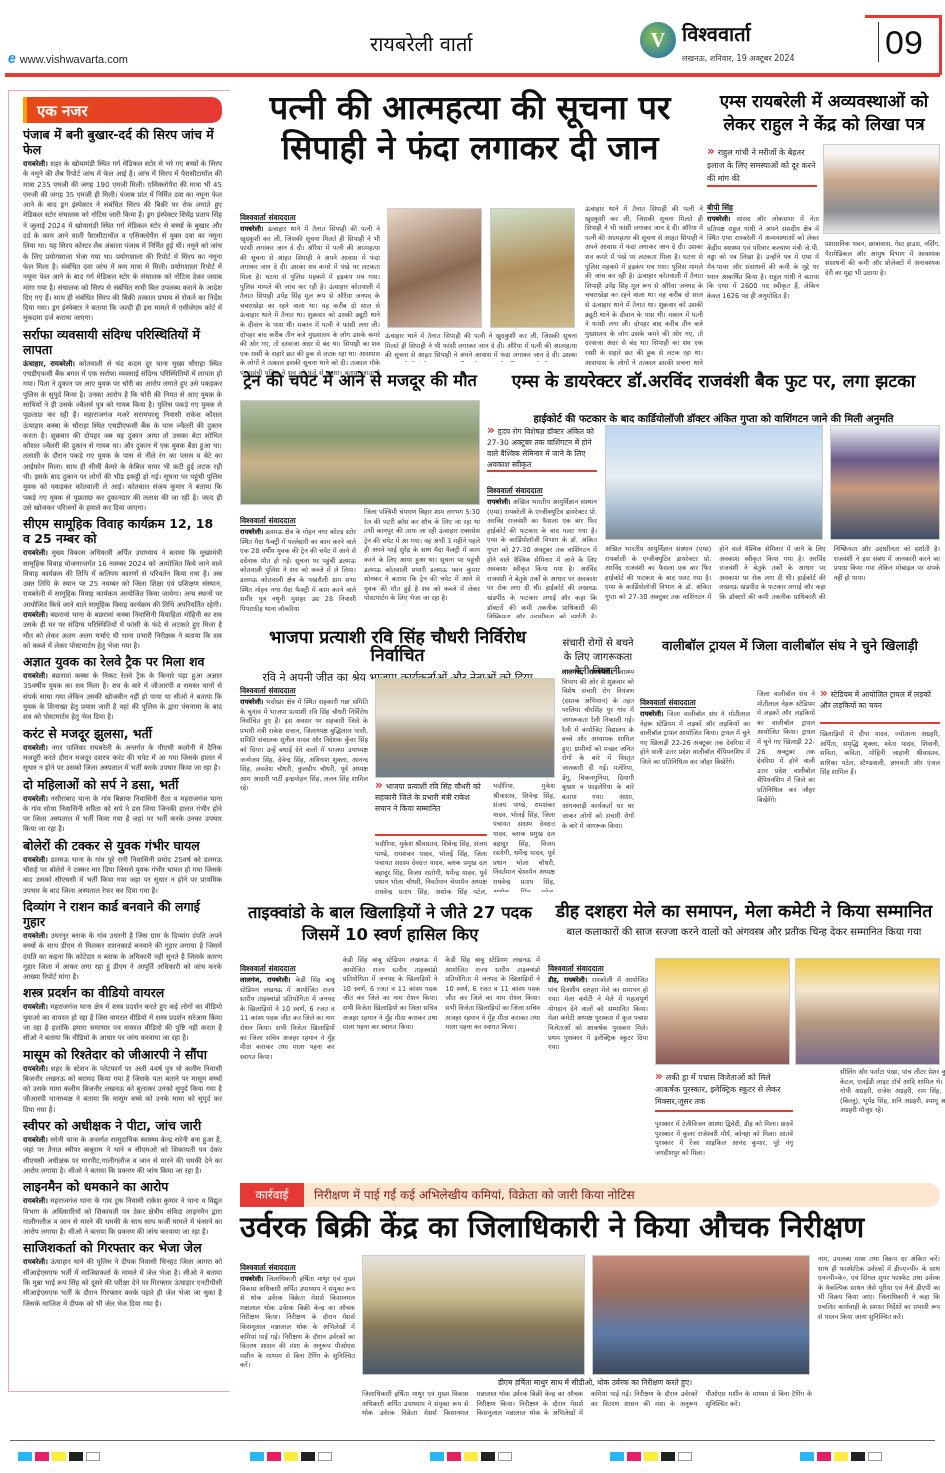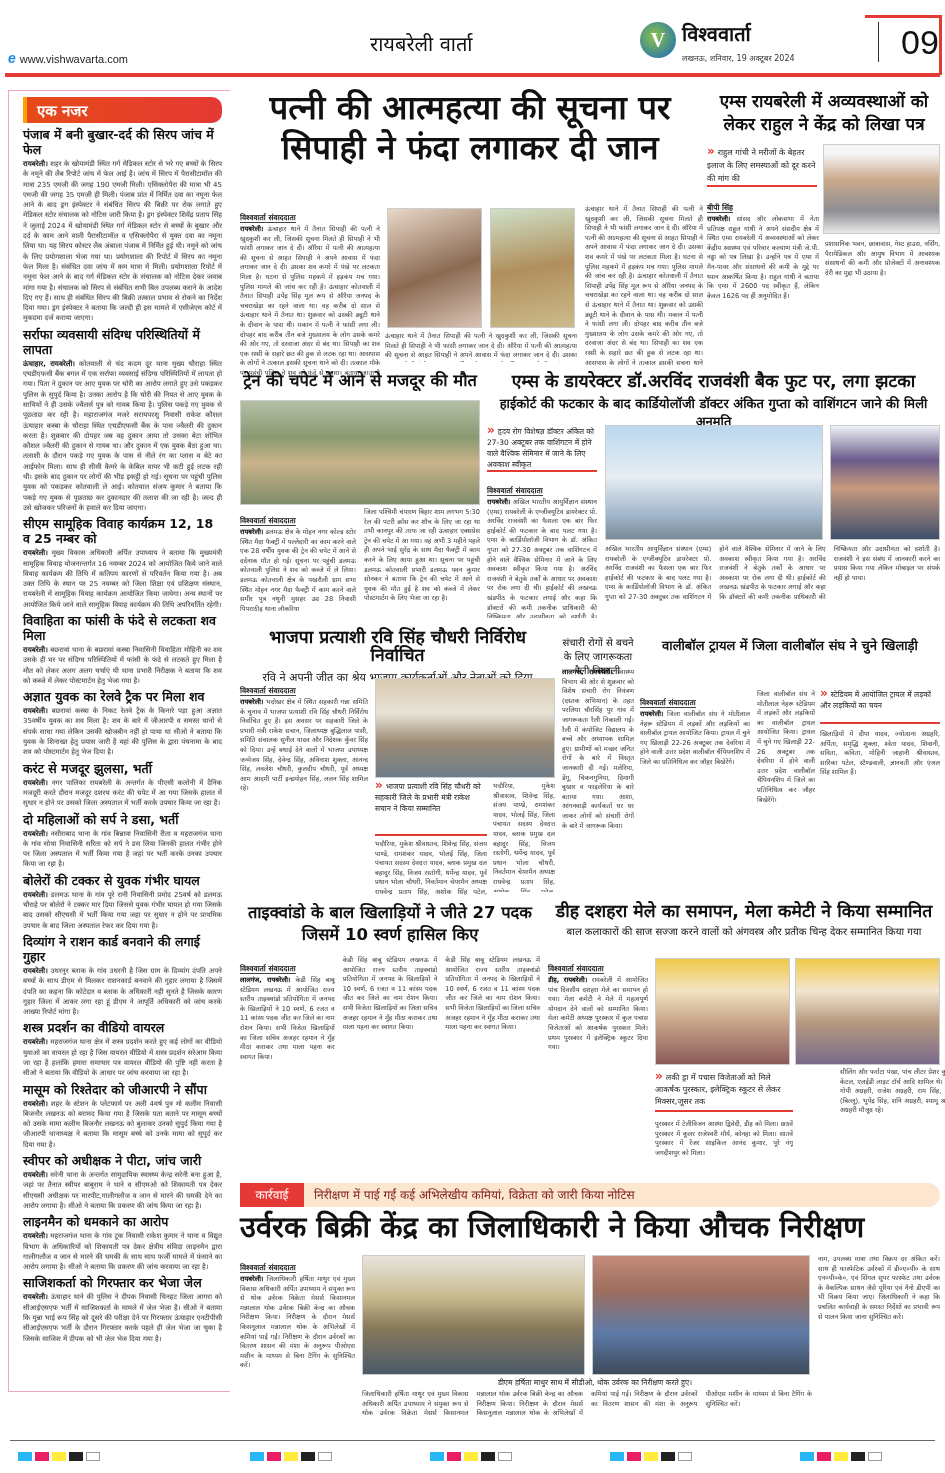--- a/index.html
+++ b/index.html
@@ -7,21 +7,21 @@
 .abs{position:absolute}
 
 #masthead{left:0;top:0;width:945px;height:75px}
 #site-url{left:8px;top:50px;font-size:11px;color:#222;font-family:"Liberation Sans",sans-serif}
 #site-url .ie{display:inline-block;color:#1e88e5;font-weight:bold;font-size:14px;margin-right:4px;font-style:italic}
 #section-title{left:370px;top:30px;font-size:20px;font-family:"DejaVu Sans",sans-serif;color:#111}
 #logo{left:640px;top:22px;width:36px;height:36px;border-radius:50%;background:radial-gradient(circle at 40% 40%,#8bc34a,#1565c0);color:#fff;font-weight:bold;font-size:20px;text-align:center;line-height:36px;font-family:"Liberation Serif",serif}
 #brand{left:682px;top:20px;font-size:20px;font-weight:bold;color:#111}
 #dateline{left:682px;top:52px;font-size:8px;color:#333}
 #page-num-box{left:865px;top:15px;width:77px;height:60px;border-top:3px solid #e53935;border-right:3px solid #e53935}
-#page-num{left:878px;top:22px;font-size:34px;font-family:"Liberation Sans",sans-serif;color:#111;border-left:1px solid #333;padding-left:22px;line-height:40px}
+#page-num{left:878px;top:22px;font-size:34px;font-family:"Liberation Sans",sans-serif;color:#111;border-left:1px solid #333;padding-left:6px;line-height:40px}
 #top-rule{left:5px;top:73px;width:935px;height:4px;background:#e53935}
 
 #left-col{left:8px;top:90px;width:222px;height:1302px;border:1px solid #f0a8b8;border-right:none;border-top:1px solid #f0a8b8}
 #left-col .inner{padding:4px 8px 0 14px}
 #ek-nazar{margin:2px 0 4px 0;background:linear-gradient(90deg,#e64a19,#e53935);color:#fff;font-weight:bold;font-size:15px;padding:3px 10px;border-radius:0 10px 10px 0;border-left:4px solid #ffa000}
 .brief h3{font-size:12.5px;font-weight:bold;line-height:15px;margin:3px 0 2px 0;color:#111}
 .brief p{font-size:7px;line-height:10.3px;text-align:justify;color:#333}
 .brief p b{color:#111}
 
 .h-big{font-weight:bold;color:#111;text-align:center;line-height:1.05}
@@ -69,21 +69,20 @@
         </div>
         <div class="brief">
           <h3>सर्राफा व्यवसायी संदिग्ध परिस्थितियों में लापता</h3>
           <p><b>ऊंचाहार, रायबरेली।</b> <span>कोतवाली से चंद कदम दूर थाना मुख्य चौराहा स्थित एचडीएफसी बैंक बगल में एक सर्राफा व्यवसाई संदिग्ध परिस्थितियों में लापता हो गया। पिता ने दुकान पर आए युवक पर चोरी का आरोप लगाते हुए उसे पकड़कर पुलिस के सुपुर्द किया है। उनका आरोप है कि चोरी की नियत से आए युवक के साथियों ने ही उसके ज्वैलर्स पुत्र को गायब किया है। पुलिस पकड़े गए युवक से पूछताछ कर रही है। महाराजगंज मजरे सरायपरशु निवासी राकेश कौशल ऊंचाहार कस्बा के चौराहा स्थित एचडीएफसी बैंक के पास ज्वैलरी की दुकान करता है। शुक्रवार की दोपहर जब वह दुकान आया तो उसका बेटा शोभित कौशल ज्वैलरी की दुकान से गायब था। और दुकान में एक युवक बैठा हुआ था। तलाशी के दौरान पकड़े गए युवक के पास से नीले रंग का प्लास व बेटे का आईफोन मिला। साथ ही सीसी कैमरे के केबिल वायर भी कटी हुई लटक रही थी। इसके बाद दुकान पर लोगों की भीड़ इकट्ठी हो गई। सूचना पर पहुंची पुलिस युवक को पकड़कर कोतवाली ले आई। कोतवाल संजय कुमार ने बताया कि पकड़े गए युवक से पूछताछ कर दुकानदार की तलाश की जा रही है। जल्द ही उसे खोजकर परिजनों के हवाले कर दिया जाएगा।</span></p>
         </div>
         <div class="brief">
           <h3>सीएम सामूहिक विवाह कार्यक्रम 12, 18 व 25 नम्बर को</h3>
           <p><b>रायबरेली।</b> <span>मुख्य विकास अधिकारी अर्पित उपाध्याय ने बताया कि मुख्यमंत्री सामूहिक विवाह योजनान्तर्गत 16 नवम्बर 2024 को आयोजित किये जाने वाले विवाह कार्यक्रम की तिथि में कतिपय कारणों से परिवर्तन किया गया है। अब उक्त तिथि के स्थान पर 25 नवम्बर को जिला शिक्षा एवं प्रशिक्षण संस्थान, रायबरेली में सामूहिक विवाह कार्यक्रम आयोजित किया जायेगा। अन्य स्थानों पर आयोजित किये जाने वाले सामूहिक विवाह कार्यक्रम की तिथि अपरिवर्तित रहेगी।</span></p>
         </div>
         <div class="brief">
-          <h3>विवाहिता का फांसी के फंदे से लटकता शव मिला</h3>
           <p><b>रायबरेली।</b> <span>बछरावां थाना के बछरावां कस्बा निवासिनी विवाहिता मोहिनी का शव उसके ही घर पर संदिग्ध परिस्थितियों में फांसी के फंदे से लटकते हुए मिला है मौत को लेकर अलग अलग चर्चाएं थी थाना प्रभारी निरीक्षक ने बताया कि शव को कब्जे में लेकर पोस्टमार्टम हेतु भेजा गया है।</span></p>
         </div>
         <div class="brief">
           <h3>अज्ञात युवक का रेलवे ट्रैक पर मिला शव</h3>
           <p><b>रायबरेली।</b> <span>बछरावां कस्बा के निकट रेलवे ट्रैक के किनारे पड़ा हुआ अज्ञात 35वर्षीय युवक का शव मिला है। शव के बारे में जीआरपी व समस्त थानों से संपर्क साधा गया लेकिन उसकी खोजबीन नहीं हो पाया था सीओ ने बताया कि युवक के शिनाख्त हेतु प्रयास जारी है वहां की पुलिस के द्वारा पंचनामा के बाद शव को पोस्टमार्टम हेतु भेज दिया है।</span></p>
         </div>
         <div class="brief">
           <h3>करंट से मजदूर झुलसा, भर्ती</h3>
           <p><b>रायबरेली।</b> <span>नगर पालिका रायबरेली के अन्तर्गत के पीएसी कलोनी में दैनिक मजदूरी करते दौरान मजदूर दशरथ करंट की चपेट में आ गया जिसके हालत में सुधार न होने पर उसको जिला अस्पताल में भर्ती करके उपचार किया जा रहा है।</span></p>
         </div>
@@ -156,21 +155,21 @@
     <div>
       <div class="byline">विश्ववार्ता संवाददाता</div>
       <div class="body-txt" style="height:98px;overflow:hidden"><b>रायबरेली।</b> <span>डलमऊ क्षेत्र के मोहन नगर कोल्ड स्टोर स्थित मैदा फैक्ट्री में पल्लेदारी का काम करने वाले एक 28 वर्षीय युवक की ट्रेन की चपेट में आने से दर्दनाक मौत हो गई। सूचना पर पहुंची डलमऊ कोतवाली पुलिस ने शव को कब्जे में ले लिया। डलमऊ कोतवाली क्षेत्र के पखरौली ग्राम सभा स्थित मोहन नगर मैदा फैक्ट्री में काम करने वाले समीर पुत्र नथुनी मुसहर उम्र 28 निवासी पिपराठीह थाना लौकरिया</span></div>
     </div>
     <div class="body-txt" style="height:110px;overflow:hidden">जिला पश्चिमी चंपारण बिहार शाम लगभग 5:30 रेल की पटरी क्रॉस कर शौच के लिए जा रहा था तभी कानपुर की तरफ जा रही ऊंचाहार एक्सप्रेस ट्रेन की चपेट में आ गया। वह अभी 3 महीने पहले ही अपने भाई सुरेंद्र के साथ मैदा फैक्ट्री में काम करने के लिए आया हुआ था। सूचना पर पहुंची डलमऊ कोतवाली प्रभारी डलमऊ पवन कुमार सोनकर ने बताया कि ट्रेन की चपेट में आने से युवक की मौत हुई है शव को कब्जे में लेकर पोस्टमार्टम के लिए भेजा जा रहा है।</div>
   </div>
 </div>
 
 <div class="abs" style="left:487px;top:372px;width:453px">
   <div class="h-big" style="font-size:17.5px">एम्स के डायरेक्टर डॉ.अरविंद राजवंशी बैक फुट पर, लगा झटका</div>
-  <div class="deck" style="font-size:13px;margin-top:4px;font-weight:bold">हाईकोर्ट की फटकार के बाद कार्डियोलॉजी डॉक्टर अंकित गुप्ता को वाशिंगटन जाने की मिली अनुमति</div>
+  <div class="deck" style="font-size:10px;margin-top:21px;font-weight:bold">हाईकोर्ट की फटकार के बाद कार्डियोलॉजी डॉक्टर अंकित गुप्ता को वाशिंगटन जाने की मिली अनुमति</div>
 </div>
 <div class="abs cap" style="left:487px;top:425px;width:110px;font-size:7.5px;line-height:11px"><span class="arr">»</span><span>हृदय रोग विशेषज्ञ डॉक्टर अंकित को 27-30 अक्टूबर तक वाशिंगटन में होने वाले वैश्विक सेमिनार में जाने के लिए अवकाश स्वीकृत</span></div>
 <div class="abs red-rule" style="left:487px;top:470px;width:110px"></div>
 <div class="abs photo" style="left:605px;top:425px;width:218px;height:115px;background:linear-gradient(180deg,#bcd7ee 0%,#e7eef3 45%,#9fb4c8 80%,#7a8a96)"></div>
 <div class="abs photo" style="left:830px;top:425px;width:110px;height:115px;background:linear-gradient(180deg,#eef3f6 0%,#6a5a8a 30%,#c69a7e 55%,#3f4f6a)"></div>
 <div class="abs" style="left:487px;top:478px;width:110px">
   <div class="byline">विश्ववार्ता संवाददाता</div>
   <div class="body-txt" style="height:120px;overflow:hidden"><b>रायबरेली।</b> <span>अखिल भारतीय आयुर्विज्ञान संस्थान (एम्स) रायबरेली के एग्जीक्यूटिव डायरेक्टर प्रो. अरविंद राजवंशी का फैसला एक बार फिर हाईकोर्ट की फटकार के बाद पलट गया है। एम्स के कार्डियोलॉजी विभाग के डॉ. अंकित गुप्ता को 27-30 अक्टूबर तक वाशिंगटन में होने वाले वैश्विक सेमिनार में जाने के लिए अवकाश स्वीकृत किया गया है। अरविंद राजवंशी ने बेतुके तर्कों के आधार पर अवकाश पर रोक लगा दी थी। हाईकोर्ट की लखनऊ खंडपीठ के फटकार लगाई और कहा कि डॉक्टरों की कमी तकनीक प्राधिकारी की निष्क्रियता और उदासीनता को दर्शाती है। राजवंशी ने इस संबंध में जानकारी करने का प्रयास किया गया लेकिन मोबाइल पर संपर्क नहीं हो पाया।</span></div>
 </div>
 <div class="abs body-txt" style="left:605px;top:545px;width:335px;height:75px;overflow:hidden;column-count:3;column-gap:8px">अखिल भारतीय आयुर्विज्ञान संस्थान (एम्स) रायबरेली के एग्जीक्यूटिव डायरेक्टर प्रो. अरविंद राजवंशी का फैसला एक बार फिर हाईकोर्ट की फटकार के बाद पलट गया है। एम्स के कार्डियोलॉजी विभाग के डॉ. अंकित गुप्ता को 27-30 अक्टूबर तक वाशिंगटन में होने वाले वैश्विक सेमिनार में जाने के लिए अवकाश स्वीकृत किया गया है। अरविंद राजवंशी ने बेतुके तर्कों के आधार पर अवकाश पर रोक लगा दी थी। हाईकोर्ट की लखनऊ खंडपीठ के फटकार लगाई और कहा कि डॉक्टरों की कमी तकनीक प्राधिकारी की निष्क्रियता और उदासीनता को दर्शाती है। राजवंशी ने इस संबंध में जानकारी करने का प्रयास किया गया लेकिन मोबाइल पर संपर्क नहीं हो पाया।</div>

